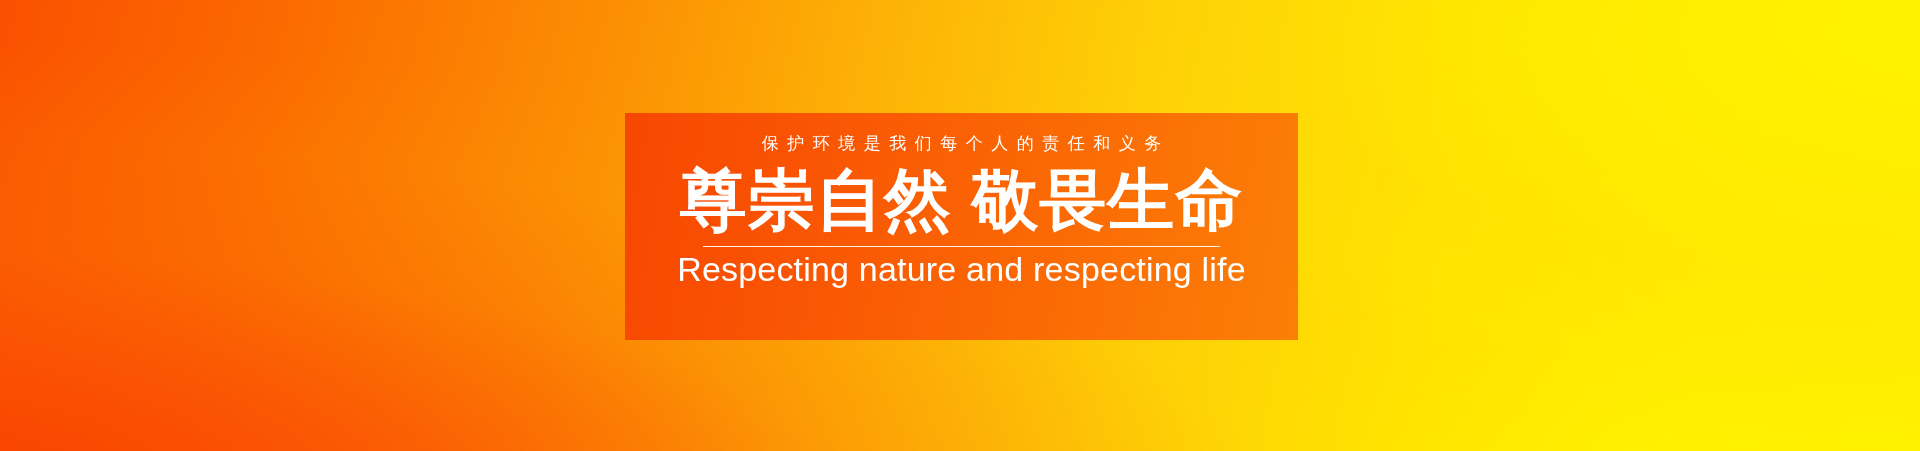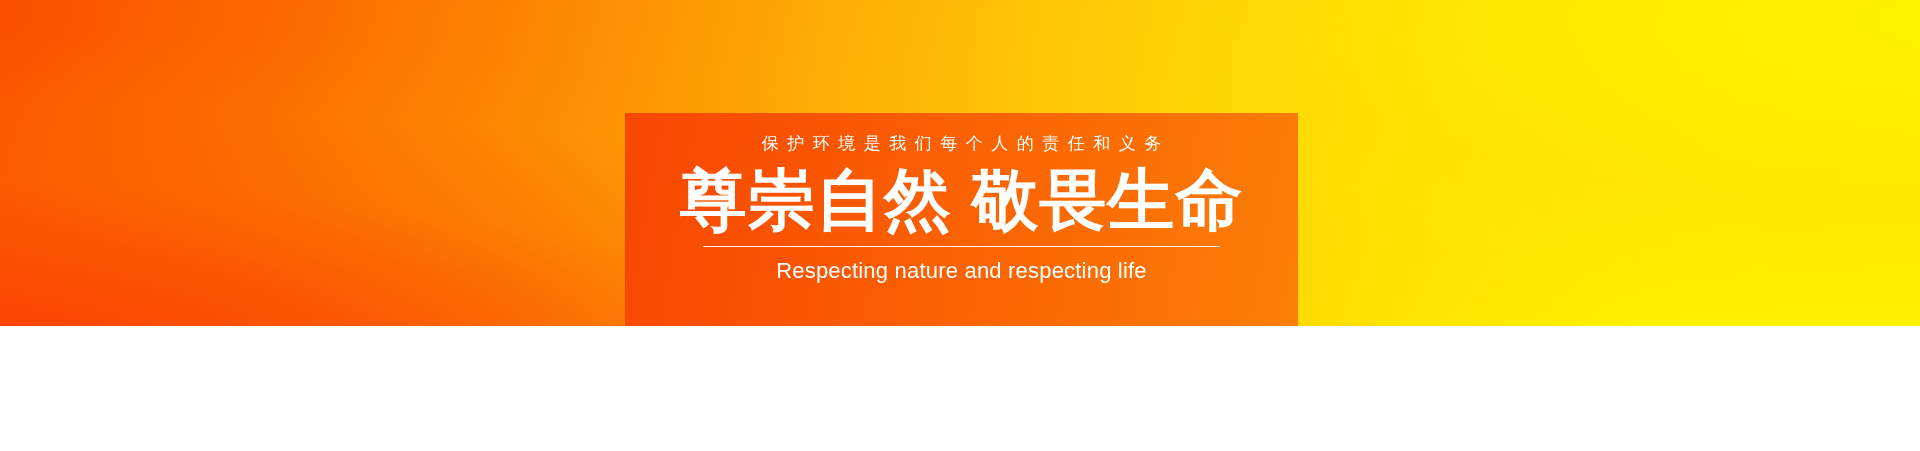--- a/index.html
+++ b/index.html
@@ -9,21 +9,21 @@
   body {
     width: 1920px;
     height: 451px;
     overflow: hidden;
     font-family: "Liberation Sans", "DejaVu Sans", sans-serif;
   }
 
   #banner {
     position: relative;
     width: 1920px;
-    height: 326px;
+    height: 451px;
     overflow: hidden;
   }
 
   
   .bg-base {
     position: absolute;
     inset: 0;
     background: linear-gradient(105deg,
         #FA5000 0%,
         #FB6A00 14%,
@@ -100,23 +100,23 @@
 
   .divider {
     margin-top: 11px;
     width: 517px;
     height: 1px;
     background: #FFFFFF;
     opacity: 0.92;
   }
 
   .tagline-en {
-    margin-top: 12px;
+    margin-top: 4px;
     color: #FFFFFF;
-    font-size: 22px;
+    font-size: 34px;
     font-weight: 400;
     line-height: 1.1;
     letter-spacing: 0.2px;
     white-space: nowrap;
   }
 </style>
 </head>
 <body>
 
 <div id="banner">

